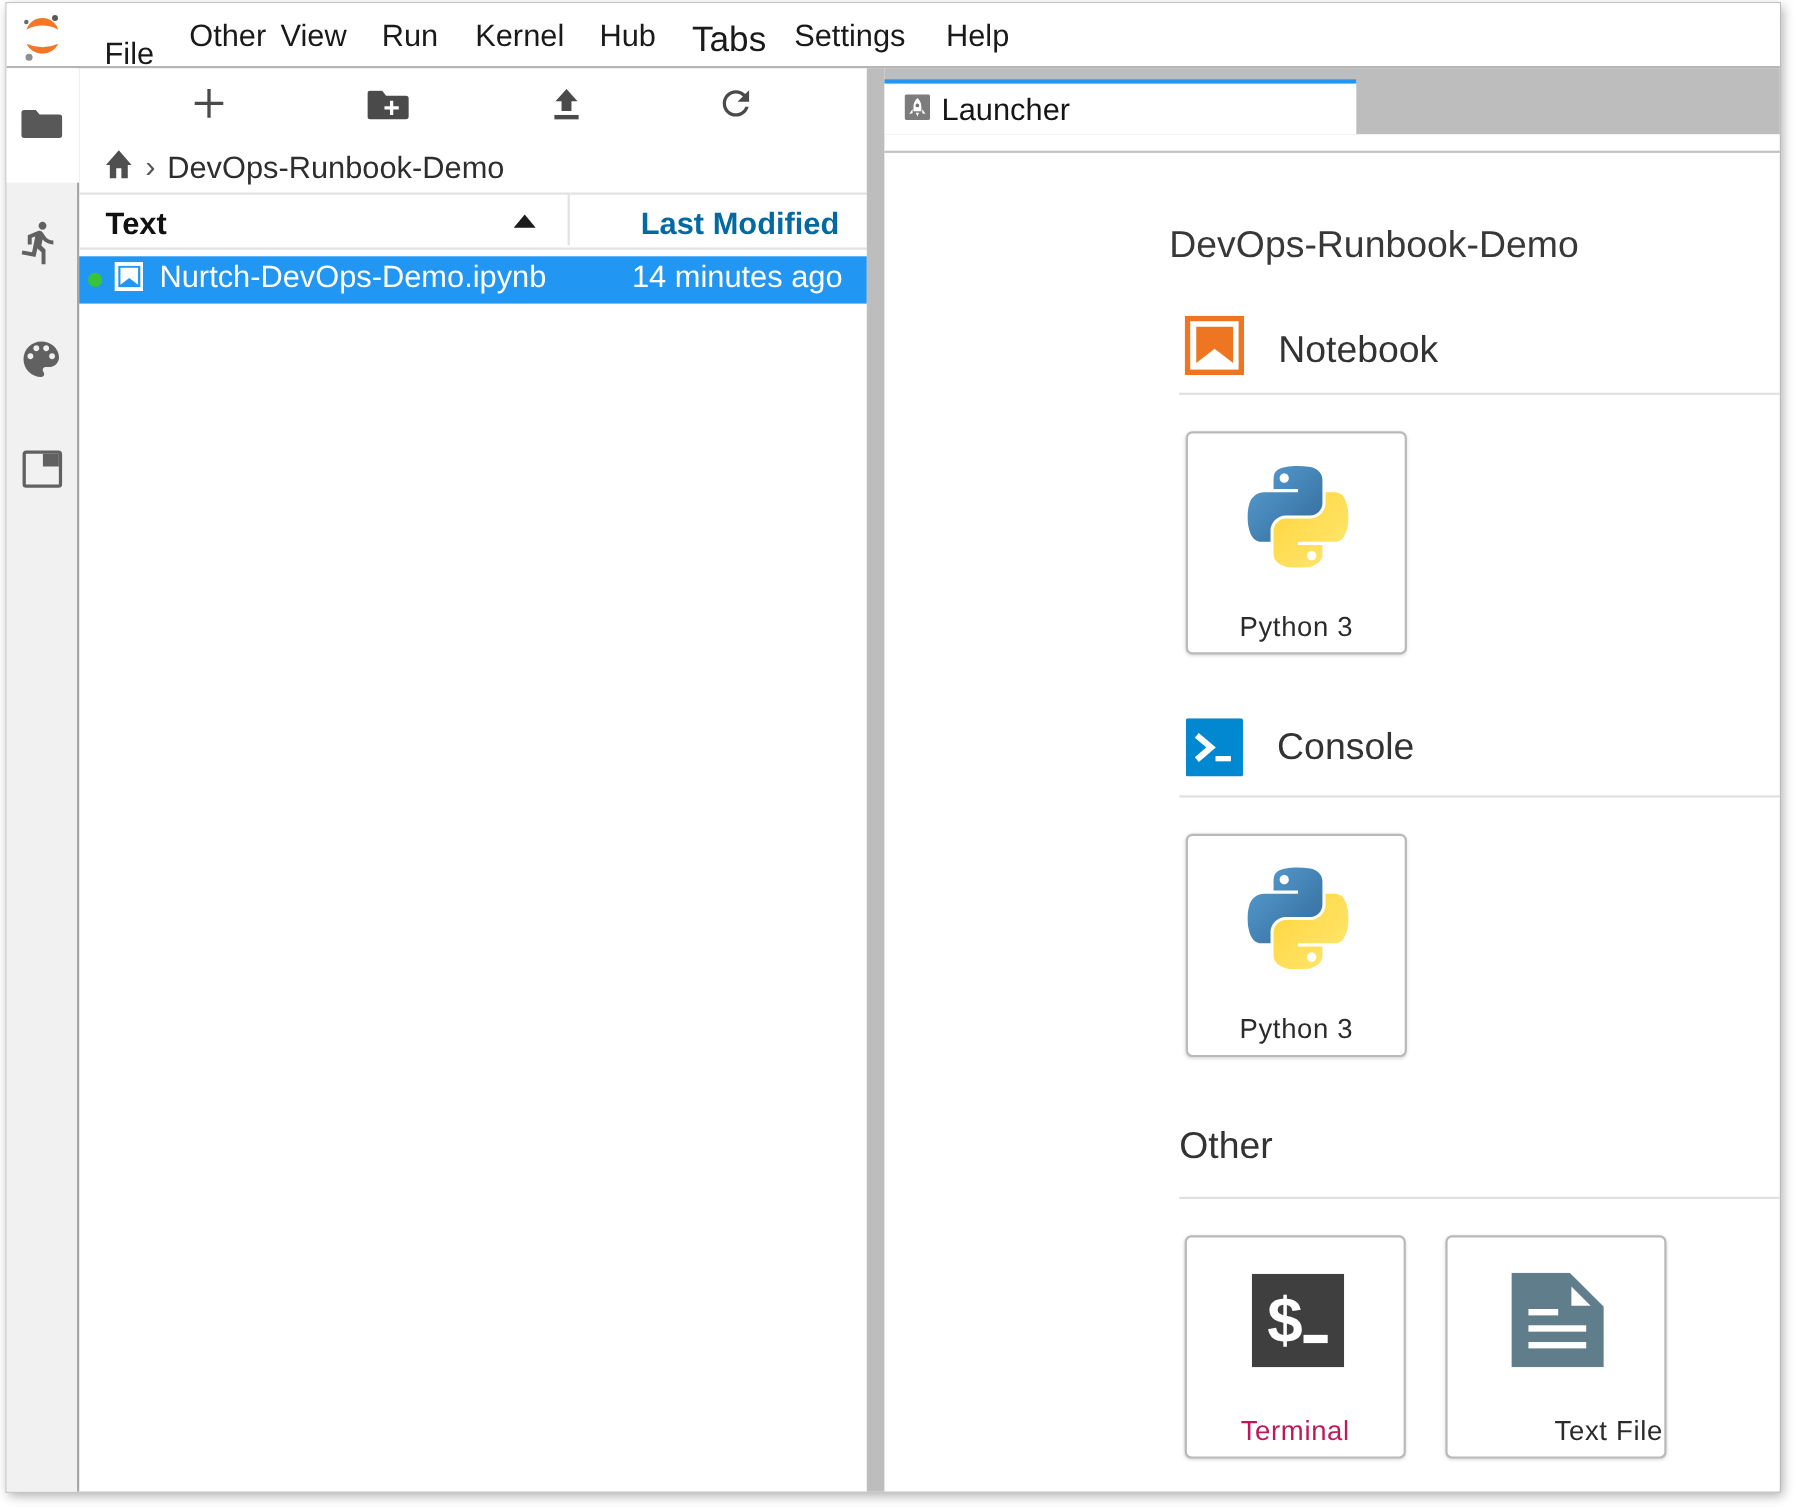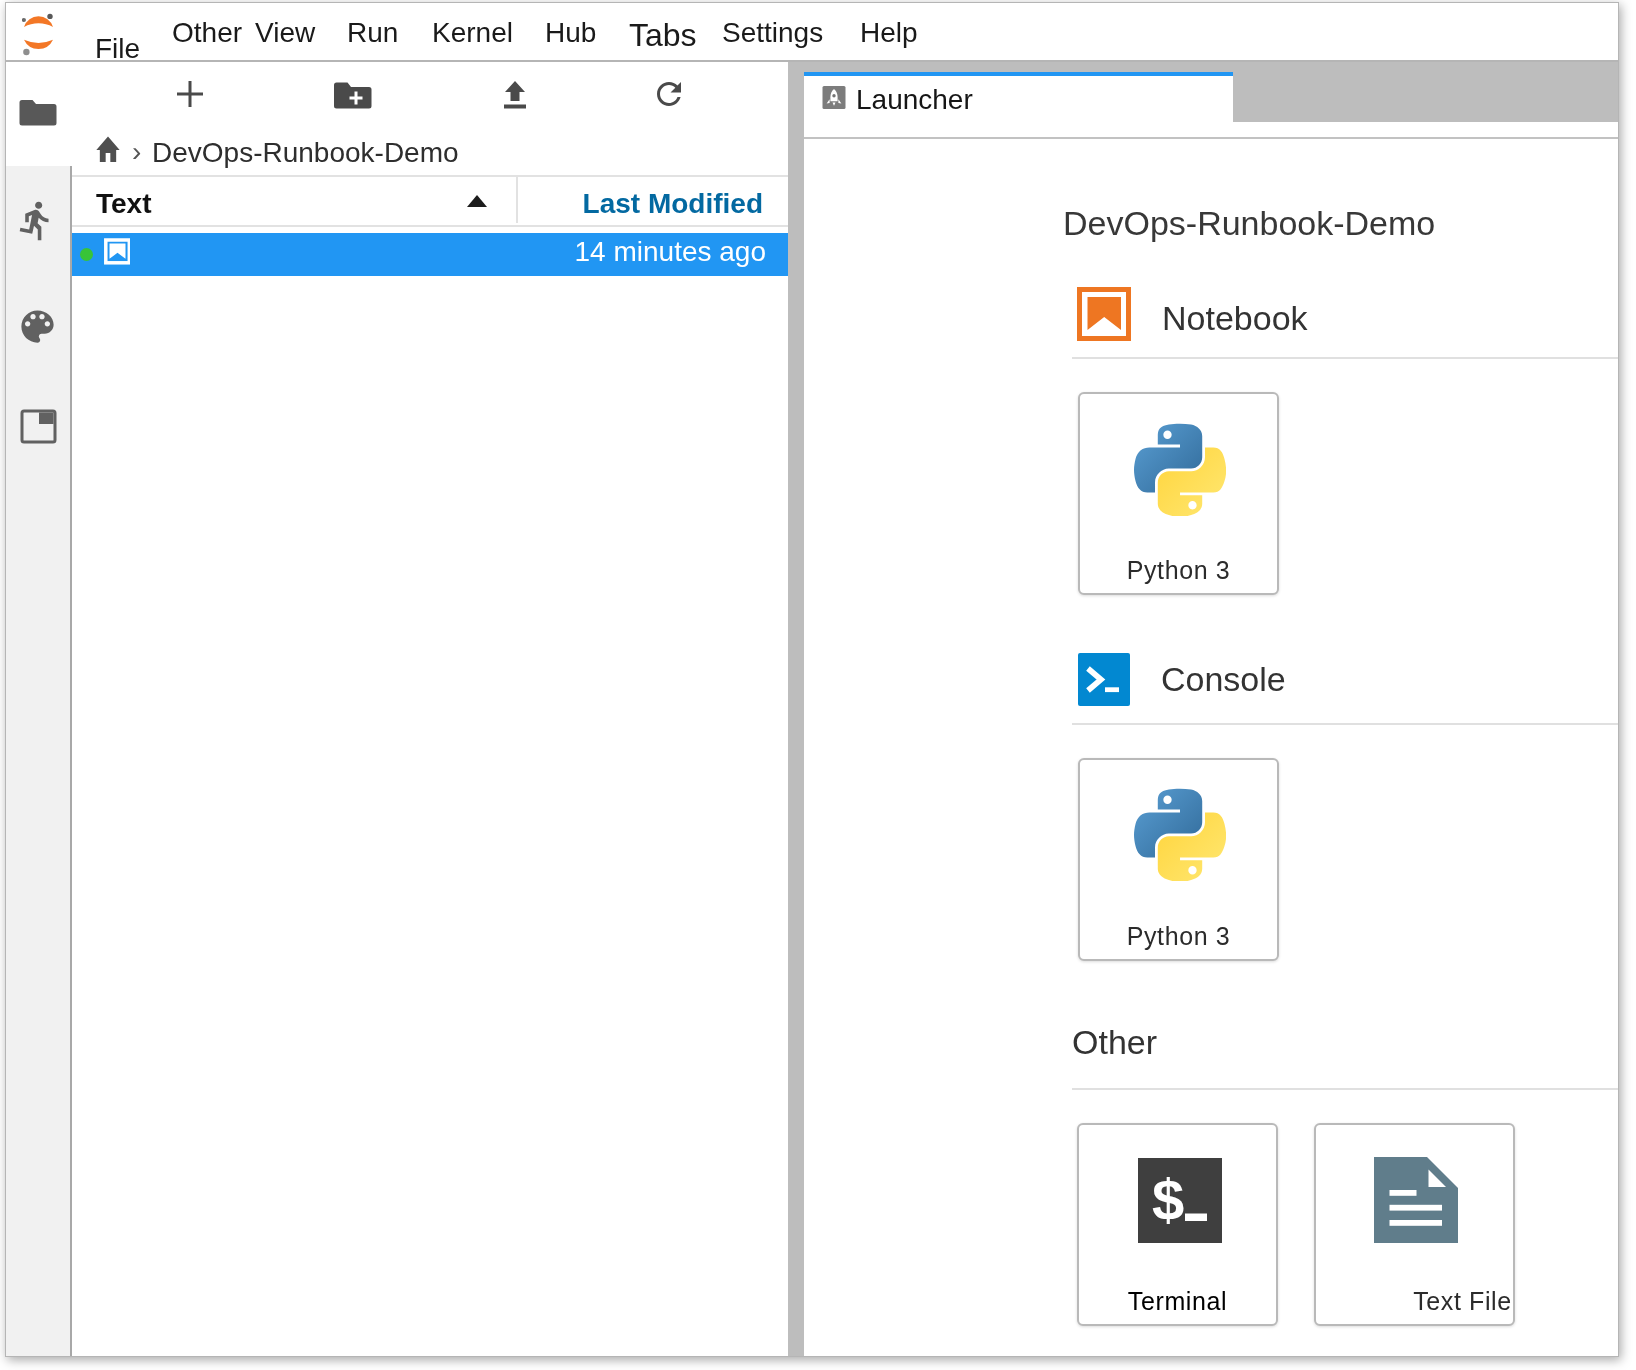--- a/index.html
+++ b/index.html
@@ -79,20 +79,21 @@
   <div class="abs" style="left:461px;top:192px;width:0;height:0;border-left:10px solid transparent;border-right:10px solid transparent;border-bottom:12px solid #1c1c1c;"></div>
   <div class="abs" style="left:510px;top:174px;width:2px;height:46px;background:#e2e2e2;"></div>
   <span class="txt" style="right:855px;top:184px;font-size:28px;font-weight:700;color:#0369a1;">Last Modified</span>
 
   <div class="abs" style="left:66px;top:230px;width:716px;height:43px;background:#2196f3;"></div>
   <div class="abs" style="left:74px;top:245px;width:13px;height:13px;border-radius:50%;background:#38c438;"></div>
   <svg class="abs" style="left:98px;top:235px" width="26" height="28" viewBox="0 0 26 28">
     <rect x="1.8" y="2" width="23.5" height="22.8" fill="none" stroke="#fff" stroke-width="3.5"></rect>
     <path d="M5.5 5.5 H21.5 V20.8 L13.5 14.8 L5.5 20.8 Z" fill="#fff"></path>
   </svg>
+  <span class="txt" style="left:139px;top:232px;font-size:28px;color:#fff;">Nurtch-DevOps-Demo.ipynb</span>
   <span class="txt" style="right:852px;top:232px;font-size:28px;color:#fff;">14 minutes ago</span>
 
   <div class="abs" style="left:782px;top:59px;width:16px;height:1294px;background:#bdbdbd;"></div>
 
   <div class="abs" style="left:798px;top:59px;width:814px;height:60px;background:#bdbdbd;"></div>
   <div class="abs" style="left:798px;top:69px;width:429px;height:50px;background:#fff;border-top:4px solid #2196f3;box-sizing:border-box;"></div>
 
   <svg class="abs" style="left:816px;top:82px" width="24" height="25" viewBox="0 0 24 25">
     <rect x="0.5" y="1" width="23" height="23" rx="1.5" fill="#7c7c7c"></rect>
     <path d="M12 4 C14.6 6.3 15.6 9.3 15.6 12.2 L15.6 16.2 L8.4 16.2 L8.4 12.2 C8.4 9.3 9.4 6.3 12 4 Z" fill="#fff"></path>
@@ -147,21 +148,21 @@
 
   <span class="txt" style="left:1066px;top:1019px;font-size:34px;color:#333;">Other</span>
   <div class="abs" style="left:1066px;top:1085px;width:546px;height:2px;background:#e0e0e0;"></div>
 
   <div class="abs" style="left:1071px;top:1120px;width:201px;height:203px;background:#fff;border:2px solid #b9b9b9;border-radius:6px;box-sizing:border-box;box-shadow:0 1px 3px rgba(0,0,0,0.14);"></div>
   <svg class="abs" style="left:1132px;top:1155px" width="84" height="85" viewBox="0 0 84 85">
     <rect x="0" y="0" width="84" height="85" fill="#3f3f3f"></rect>
     <text x="14" y="62" font-family="Liberation Sans, sans-serif" font-size="58" font-weight="700" fill="#fff">$</text>
     <rect x="47" y="55.5" width="22" height="7.5" fill="#fff"></rect>
   </svg>
-  <span class="txt" style="left:1071px;top:1283px;width:201px;text-align:center;font-size:25px;letter-spacing:0.6px;color:#000000;">Terminal</span>
+  <span class="txt" style="left:1071px;top:1283px;width:201px;text-align:center;font-size:25px;letter-spacing:0.6px;color:#be185d;">Terminal</span>
 
   <div class="abs" style="left:1308px;top:1120px;width:201px;height:203px;background:#fff;border:2px solid #b9b9b9;border-radius:6px;box-sizing:border-box;box-shadow:0 1px 3px rgba(0,0,0,0.14);"></div>
   <svg class="abs" style="left:1368px;top:1154px" width="84" height="86" viewBox="0 0 84 86">
     <path d="M0 0 H53 L84 31 V86 H0 Z" fill="#607d8b"></path>
     <path d="M54.5 12.5 V30 H72 Z" fill="#fff"></path>
     <rect x="15.5" y="33" width="27" height="5.8" fill="#fff"></rect>
     <rect x="15.5" y="47.8" width="52.5" height="5.8" fill="#fff"></rect>
     <rect x="15.5" y="63" width="52.5" height="5.8" fill="#fff"></rect>
   </svg>
   <span class="txt" style="left:1308px;top:1283px;width:201px;text-align:center;font-size:25px;letter-spacing:0.6px;color:#2b2b2b;margin-left:48px;">Text File</span>

